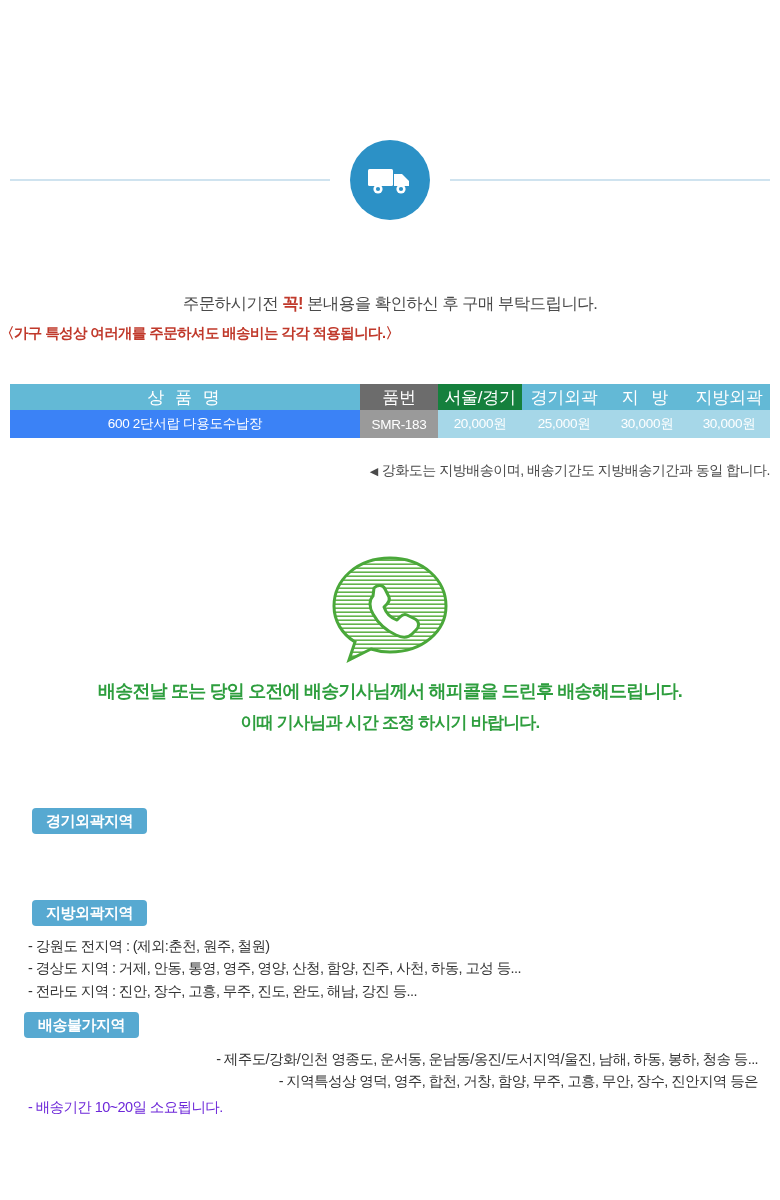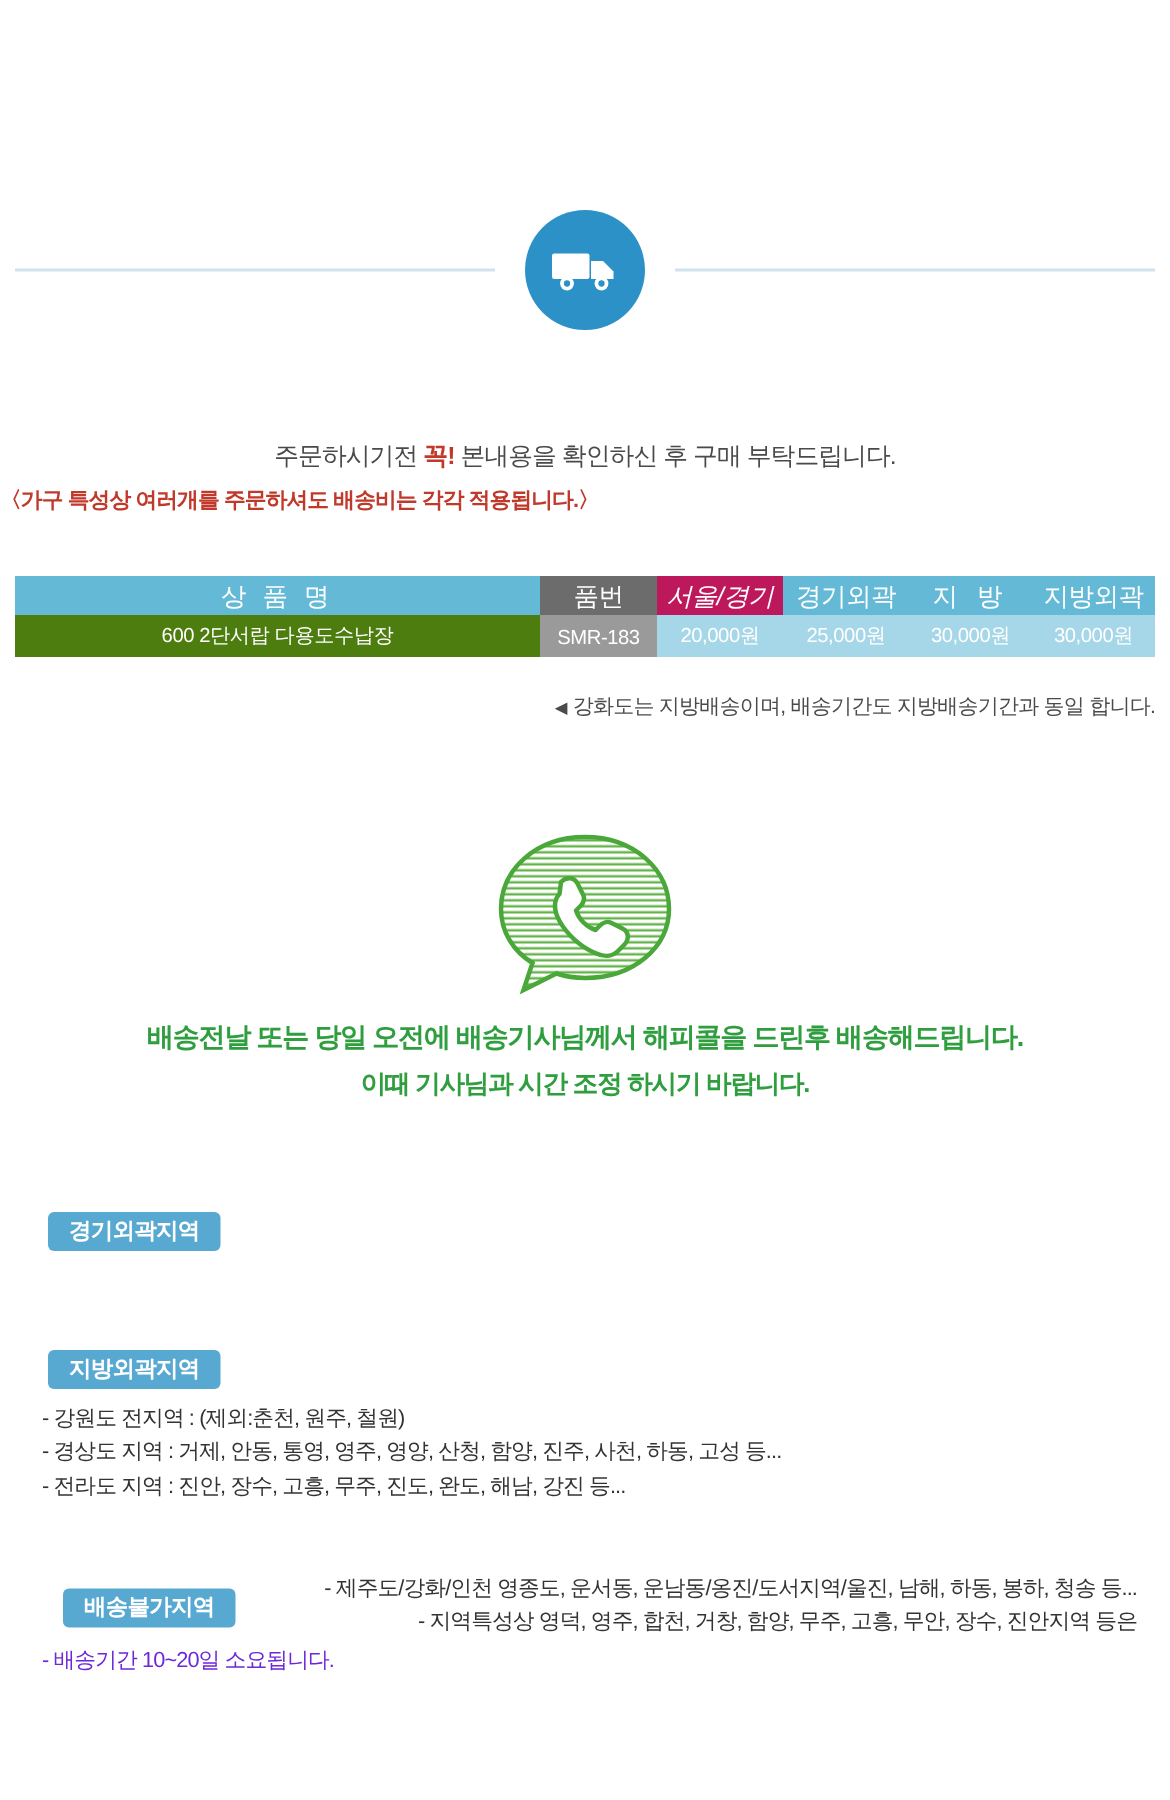--- a/index.html
+++ b/index.html
@@ -103,26 +103,26 @@
     height: 26px;
     font-size: 17px;
     font-weight: normal;
     text-align: center;
     color: #ffffff;
     padding: 0;
     letter-spacing: -0.3px;
   }
   .price-table thead th.name     { background: #63b9d6; width: 350px; letter-spacing: 3px;}
   .price-table thead th.code     { background: #6c6c6c; width: 78px; }
-  .price-table thead th.c1       { background: #be185d; width: 84px; font-style: italic; }
+  .price-table thead th.c1       { background: #15803d; width: 84px; }
   .price-table thead th.c2       { background: #63b9d6; width: 84px; }
   .price-table thead th.c3       { background: #63b9d6; width: 82px; letter-spacing: 4px;}
   .price-table thead th.c4       { background: #63b9d6; width: 82px; }
 
-  .price-table tbody td.name     { background: #4d7c0f; }
+  .price-table tbody td.name     { background: #3b82f6; }
   .price-table tbody td.code     { background: #9a9a9a; }
   .price-table tbody td.val      { background: #a6d7e8; }
   .price-table tbody td { height: 28px; font-size: 13.5px; }
 
   .note-line {
     position: absolute;
     top: 462px;
     left: 0;
     width: 770px;
     text-align: right;
@@ -182,21 +182,21 @@
     letter-spacing: -0.6px;
     line-height: 1.55;
     white-space: pre-line;
   }
   .red-text { color: #6d28d9; }
 
   .t1 { top: 808px; left: 32px; }
   .p1 { top: 842px; left: 28px; width: 720px; }
   .t2 { top: 900px; left: 32px; }
   .p2 { top: 935px; left: 28px; width: 720px; }
-  .t3 { top: 1012px; left: 42px; margin-top: 47px; }
+  .t3 { top: 1012px; left: 24px; }
   .p3 { top: 1048px; left: 28px; width: 730px; text-align: right; }
   .p4 { top: 1096px; left: 28px; width: 730px; }
 </style>
 </head>
 <body>
 
 <div class="page">
 
   <div class="truck-row">
     <div class="rule left"></div>

